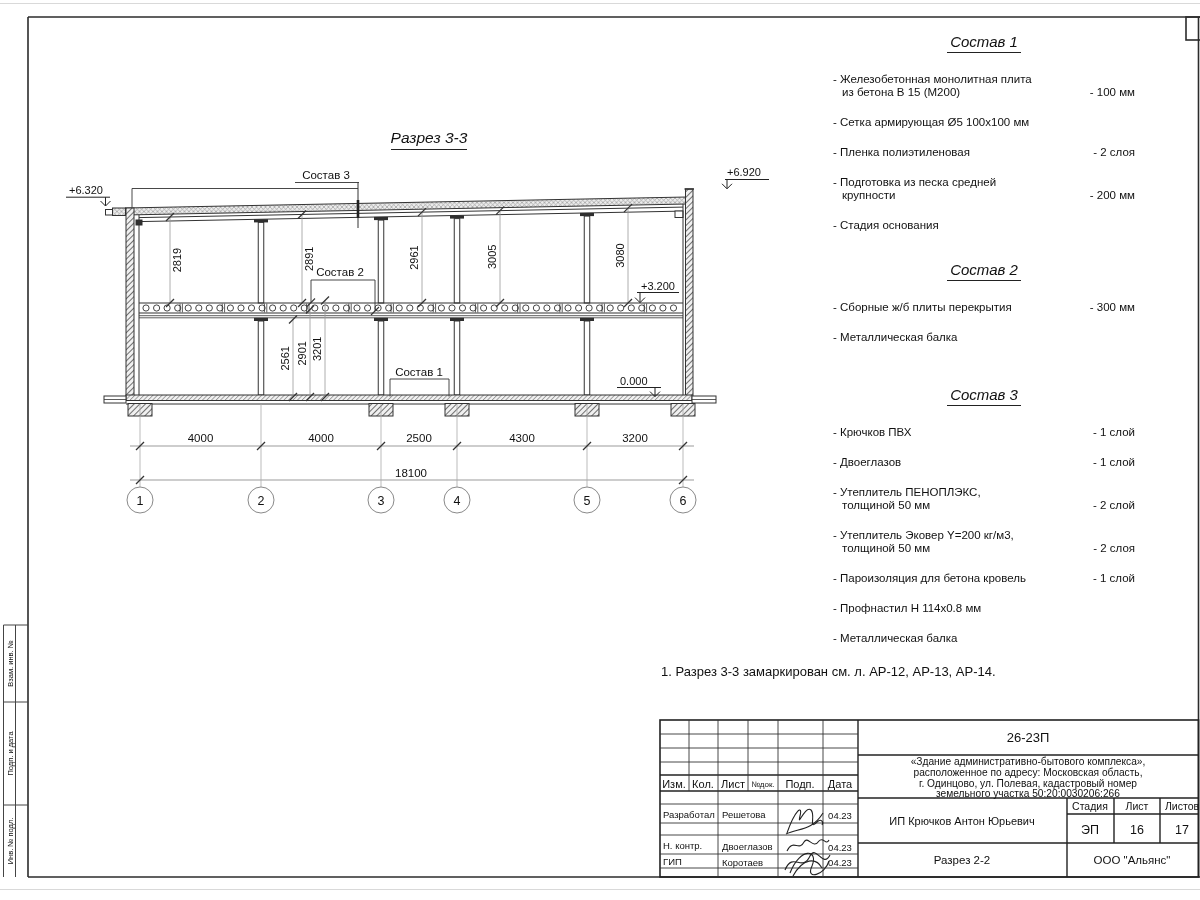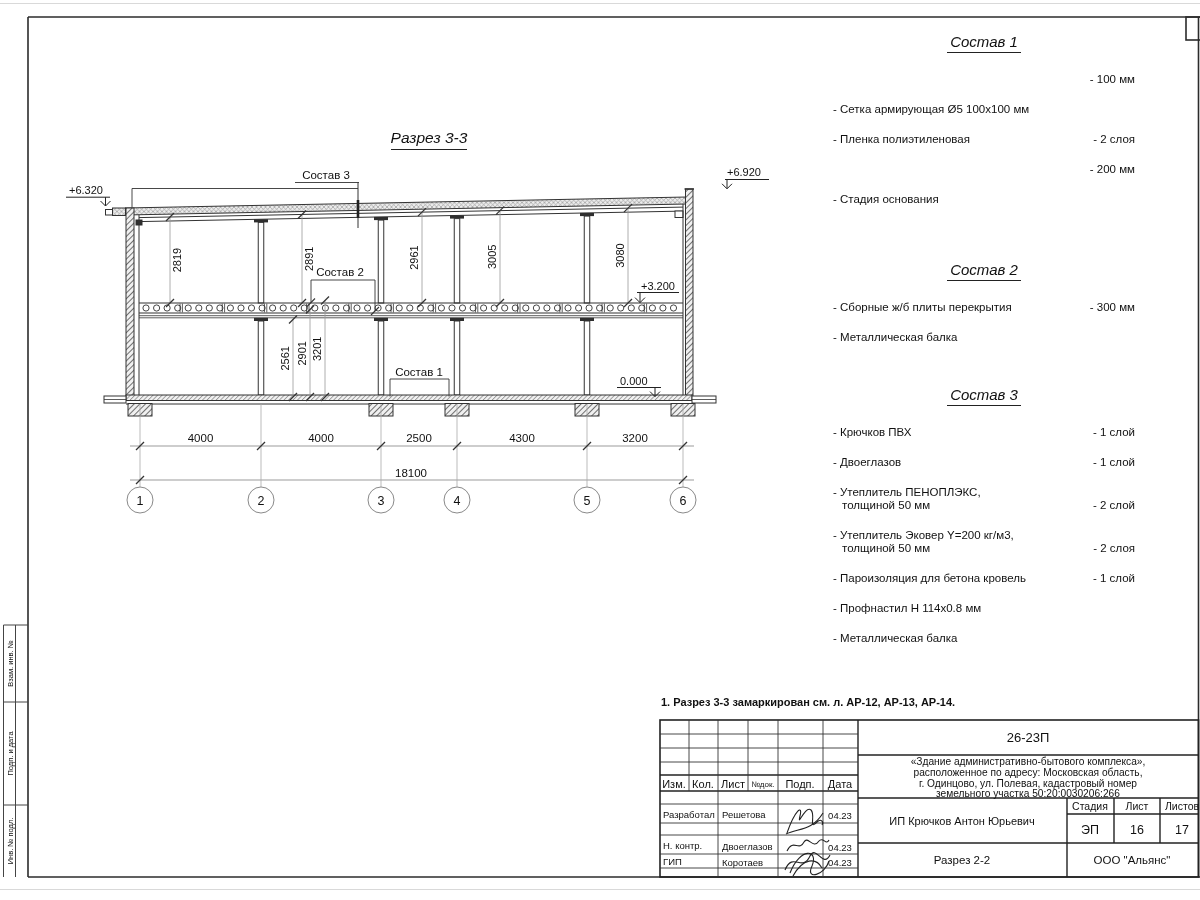--- a/index.html
+++ b/index.html
@@ -7,21 +7,21 @@
         font-family:"Liberation Sans",sans-serif;color:#111;}
   svg{position:absolute;left:0;top:0;}
   svg text{font-family:"Liberation Sans",sans-serif;fill:#111;}
   .specs{position:absolute;left:833px;width:302px;}
   .spec-h{text-align:center;font-style:italic;font-size:15px;margin-bottom:23px;}
   .spec-h span{border-bottom:1px solid #222;padding:0 3px 2px;}
   .spec-item{display:flex;align-items:flex-end;margin-bottom:17px;font-size:11.5px;line-height:13px;}
   .spec-name{width:242px;}
   .spec-name .l2{display:block;padding-left:9px;}
   .spec-val{margin-left:auto;white-space:nowrap;}
-  .note{position:absolute;left:661px;top:696px;font-size:11px;font-weight:bold;}
+  .note{position:absolute;left:661px;top:664px;font-size:13px;}
 </style>
 </head>
 <body>
 
 <div id="page">
 
 <svg width="1200" height="900" viewBox="0 0 1200 900">
   <g stroke="#d9d9d9" stroke-width="1">
     <line x1="0" y1="3.5" x2="1200" y2="3.5"></line>
     <line x1="0" y1="889.5" x2="1200" y2="889.5"></line>
@@ -457,31 +457,33 @@
     <g>
           <circle cx="683" cy="500" r="13" fill="none" stroke="#8a8a8a" stroke-width="1"></circle>
           <text x="683" y="504.5">6</text>
         </g>
   </g>
 </svg>
 
 <div class="specs" style="top:33px;">
   <div class="spec-h"><span>Состав 1</span></div>
   <div class="spec-item">
+    <div class="spec-name"><span>- Железобетонная  монолитная плита</span><span class="l2">из бетона В 15 (М200)</span></div>
     <div class="spec-val">- 100 мм</div>
   </div>
   <div class="spec-item">
     <div class="spec-name"><span>- Сетка армирующая Ø5 100х100 мм</span></div>
     <div class="spec-val"></div>
   </div>
   <div class="spec-item">
     <div class="spec-name"><span>- Пленка полиэтиленовая</span></div>
     <div class="spec-val">-  2 слоя</div>
   </div>
   <div class="spec-item">
+    <div class="spec-name"><span>- Подготовка из песка средней</span><span class="l2">крупности</span></div>
     <div class="spec-val">- 200 мм</div>
   </div>
   <div class="spec-item">
     <div class="spec-name"><span>- Стадия основания</span></div>
     <div class="spec-val"></div>
   </div>
 </div>
 
 <div class="specs" style="top:261px;">
   <div class="spec-h"><span>Состав 2</span></div>

